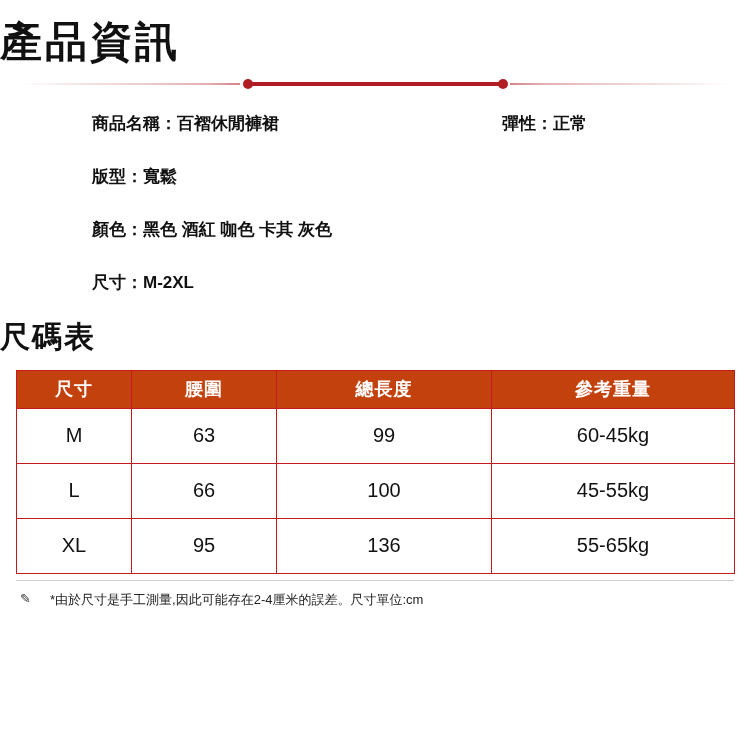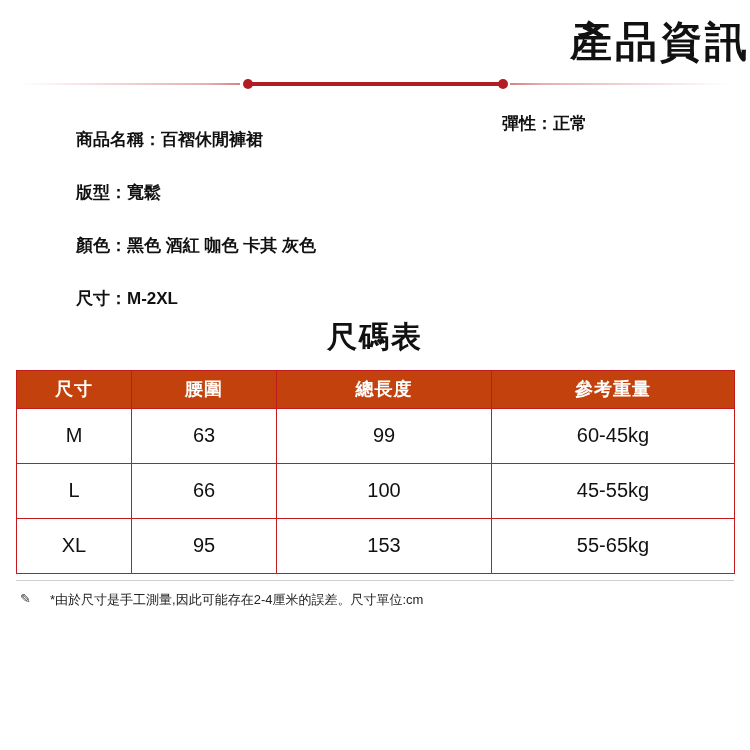--- a/index.html
+++ b/index.html
@@ -15,21 +15,21 @@
   .page {
     position: relative;
     width: 750px;
     height: 750px;
     background: #ffffff;
     overflow: hidden;
   }
 
   
   .main-title {
-    text-align: right;
+    text-align: left;
     font-size: 42px;
     font-weight: bold;
     letter-spacing: 3px;
     color: #111111;
     padding-top: 16px;
     line-height: 1.25;
   }
 
   
   .divider {
@@ -76,35 +76,35 @@
   
   .specs {
     position: relative;
     margin-top: 18px;
     height: 200px;
   }
   .spec-col {
     position: absolute;
     top: 0;
   }
-  .spec-col.left { left: 76px; margin-top: 16px; }
+  .spec-col.left { left: 92px; }
   .spec-col.right { left: 502px; }
   .spec-row {
     font-size: 17px;
     font-weight: bold;
     color: #111111;
     height: 53px;
     line-height: 30px;
     white-space: nowrap;
   }
   .spec-row .val { font-weight: bold; }
 
   
   .sub-title {
-    text-align: center;
+    text-align: left;
     font-size: 30px;
     font-weight: bold;
     letter-spacing: 2px;
     color: #111111;
     margin-top: 8px;
     margin-bottom: 12px;
   }
 
   
   .table-wrap {
@@ -230,21 +230,21 @@
         </tr>
         <tr>
           <td>L</td>
           <td>66</td>
           <td>100</td>
           <td>45-55kg</td>
         </tr>
         <tr>
           <td>XL</td>
           <td>95</td>
-          <td>153</td>
+          <td>136</td>
           <td>55-65kg</td>
         </tr>
       </tbody>
     </table>
   </div>
 
   <div class="foot-rule"></div>
 
   <div class="footnote">
     <span class="pin">✎</span>

